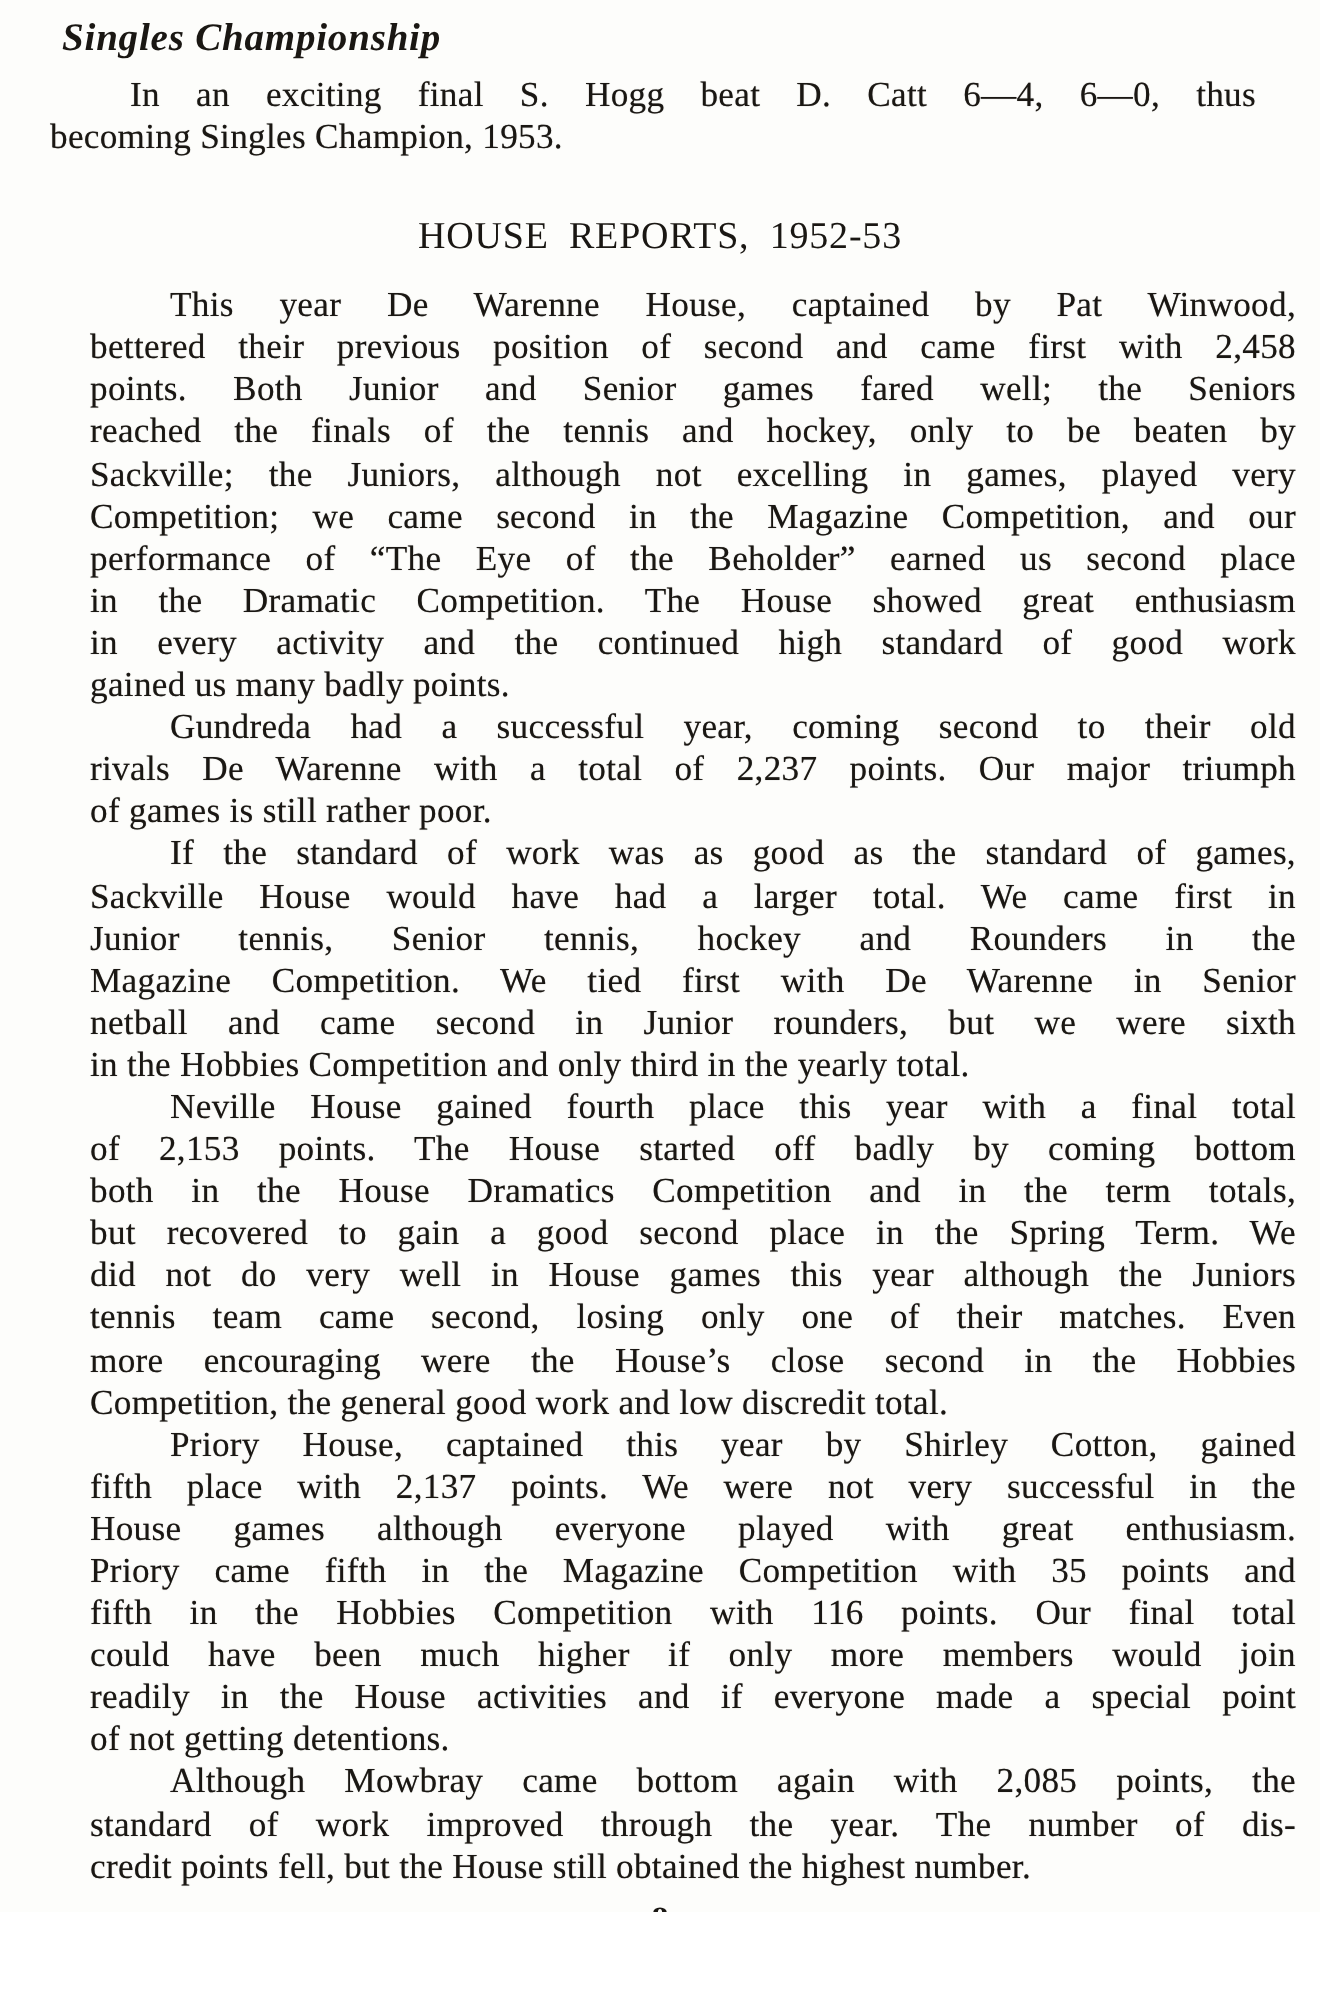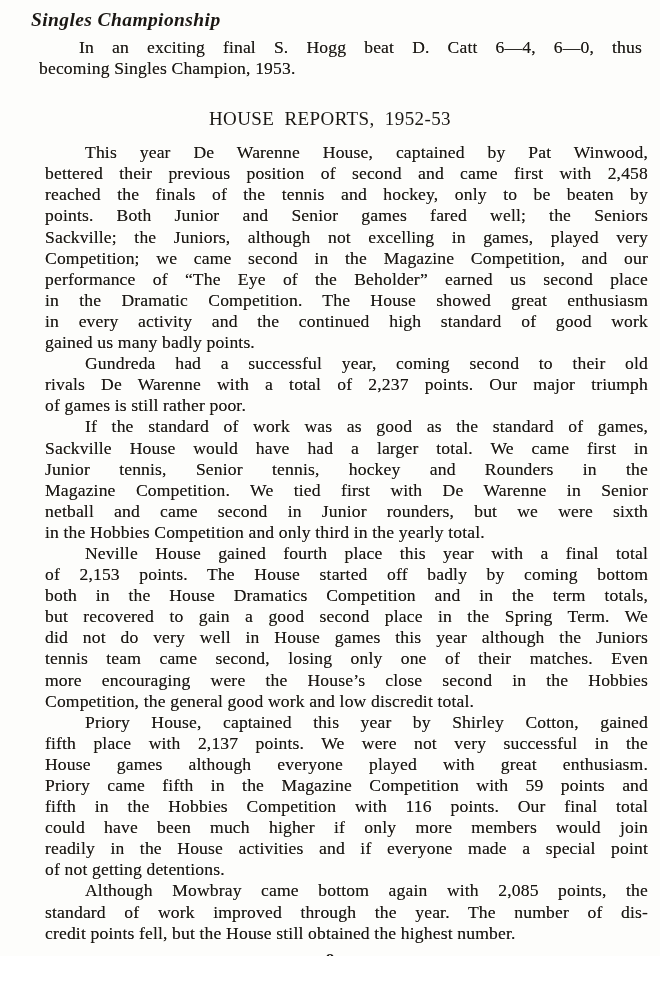--- a/index.html
+++ b/index.html
@@ -20,21 +20,21 @@
   }
   .section-heading {
     margin: 0 0 0 31px;
     font-size: 19.5px;
     line-height: 23px;
     font-style: italic;
     font-weight: 700;
     letter-spacing: 0.4px;
   }
   .intro {
-    margin: 6px 0 0 39px;
+    margin: 6px 0 0 25px;
     width: 603px;
   }
   .main-heading {
     margin: 28px 0 0 0;
     width: 660px;
     text-align: center;
     font-size: 19px;
     line-height: 23px;
     font-weight: 400;
     letter-spacing: 0.4px;
@@ -78,22 +78,22 @@
       <div class="line first">In an exciting final S. Hogg beat D. Catt 6—4, 6—0, thus</div>
       <div class="line last">becoming Singles Champion, 1953.</div>
     </div>
 
   <h2 class="main-heading">HOUSE REPORTS, 1952-53</h2>
 
   <div class="report-body">
       <div class="para">
         <div class="line first">This year De Warenne House, captained by Pat Winwood,</div>
         <div class="line">bettered their previous position of second and came first with 2,458</div>
+        <div class="line">points.  Both Junior and Senior games fared well; the Seniors</div>
         <div class="line">reached the finals of the tennis and hockey, only to be beaten by</div>
-        <div class="line">points.  Both Junior and Senior games fared well; the Seniors</div>
         <div class="line">Sackville; the Juniors, although not excelling in games, played very</div>
         <div class="line">Competition; we came second in the Magazine Competition, and our</div>
         <div class="line">performance of “The Eye of the Beholder” earned us second place</div>
         <div class="line">in the Dramatic Competition.  The House showed great enthusiasm</div>
         <div class="line">in every activity and the continued high standard of good work</div>
         <div class="line last">gained us many badly points.</div>
       </div>
       <div class="para">
         <div class="line first">Gundreda had a successful year, coming second to their old</div>
         <div class="line">rivals De Warenne with a total of 2,237 points.  Our major triumph</div>
@@ -114,21 +114,21 @@
         <div class="line">but recovered to gain a good second place in the Spring Term.  We</div>
         <div class="line">did not do very well in House games this year although the Juniors</div>
         <div class="line">tennis team came second, losing only one of their matches.  Even</div>
         <div class="line">more encouraging were the House’s close second in the Hobbies</div>
         <div class="line last">Competition, the general good work and low discredit total.</div>
       </div>
       <div class="para">
         <div class="line first">Priory House, captained this year by Shirley Cotton, gained</div>
         <div class="line">fifth place with 2,137 points.  We were not very successful in the</div>
         <div class="line">House games although everyone played with great enthusiasm.</div>
-        <div class="line">Priory came fifth in the Magazine Competition with 59 points and</div>
+        <div class="line">Priory came fifth in the Magazine Competition with 35 points and</div>
         <div class="line">fifth in the Hobbies Competition with 116 points.  Our final total</div>
         <div class="line">could have been much higher if only more members would join</div>
         <div class="line">readily in the House activities and if everyone made a special point</div>
         <div class="line last">of not getting detentions.</div>
       </div>
       <div class="para">
         <div class="line first">Although Mowbray came bottom again with 2,085 points, the</div>
         <div class="line">standard of work improved through the year.  The number of dis-</div>
         <div class="line last">credit points fell, but the House still obtained the highest number.</div>
       </div>

